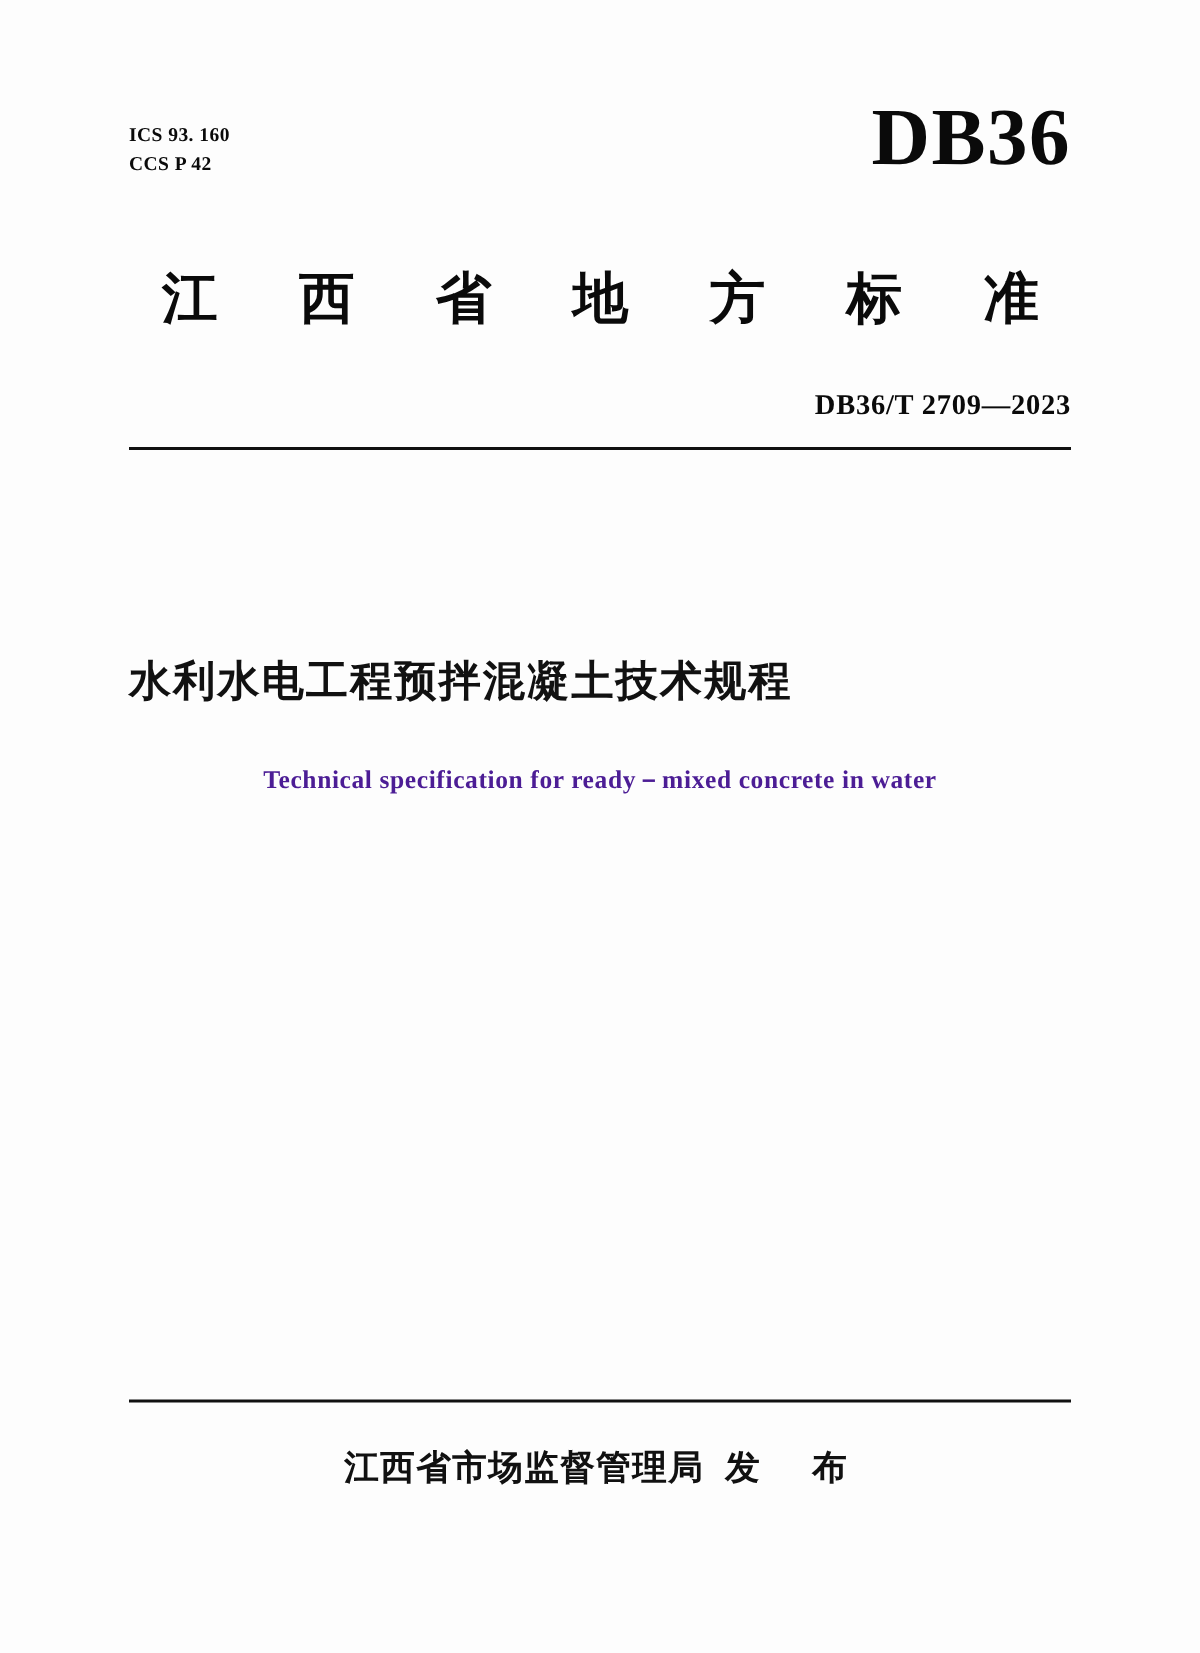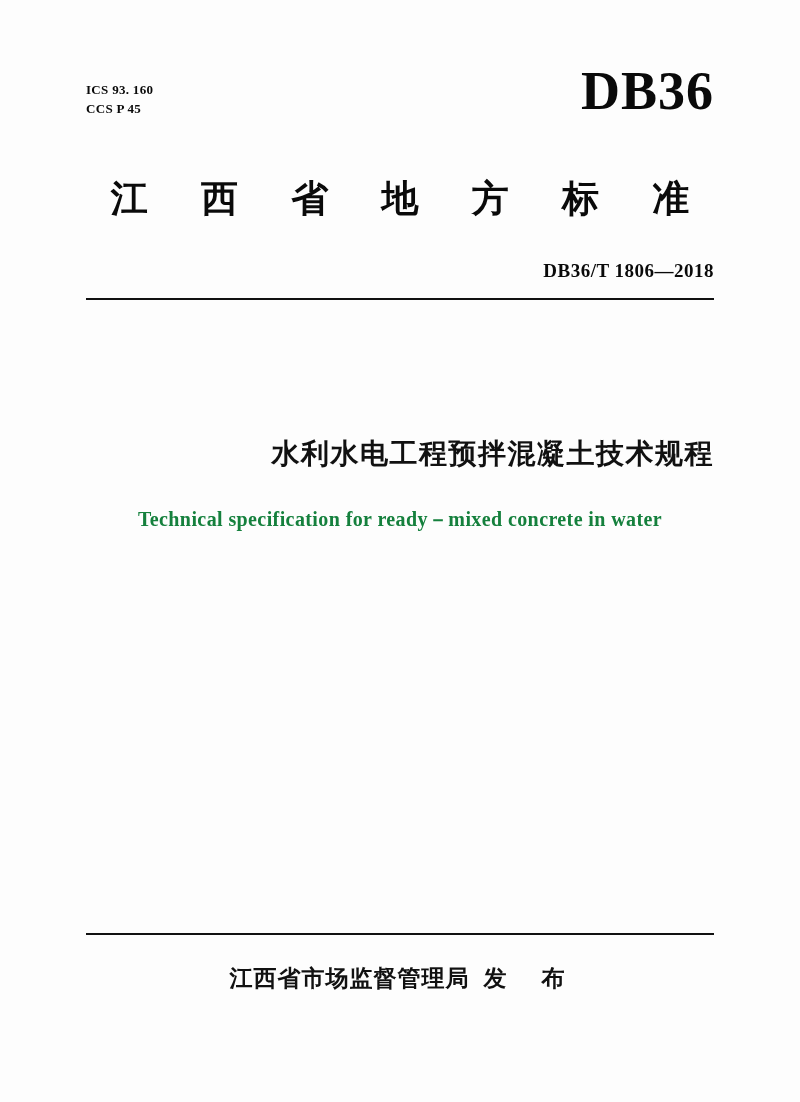--- a/index.html
+++ b/index.html
@@ -52,21 +52,21 @@
     font-size: 54px;
     line-height: 74px;
     letter-spacing: 1px;
   }
 
   .province-title {
     position: absolute;
     left: 0;
     top: 102px;
     width: 628px;
-    font-family: Liberation Serif, serif;
+    font-family: Liberation Sans, sans-serif;
     font-weight: bold;
     font-size: 37px;
     letter-spacing: 22px;
     text-indent: 22px;
     text-align: center;
     white-space: nowrap;
   }
 
   .std-number {
     position: absolute;
@@ -86,40 +86,40 @@
     height: 2px;
     background: #111111;
   }
 
   
   .title-cn {
     position: absolute;
     left: 86px;
     top: 435px;
     width: 628px;
-    text-align: right;
+    text-align: left;
     font-family: Liberation Serif, serif;
     font-weight: bold;
     font-size: 28px;
     letter-spacing: 1.5px;
     color: #111111;
   }
 
   .title-en {
     position: absolute;
     left: 86px;
     top: 505px;
     width: 628px;
     text-align: center;
     font-family: "Liberation Serif", serif;
     font-weight: bold;
-    font-size: 20px;
+    font-size: 17px;
     line-height: 29px;
     letter-spacing: 0.4px;
-    color: #15803d;
+    color: #4c1d95;
   }
 
   
   .rule-bottom {
     position: absolute;
     left: 86px;
     top: 933px;
     width: 628px;
     height: 2px;
     background: #111111;
@@ -156,25 +156,25 @@
   }
 </style>
 </head>
 <body>
 
 <div class="page">
 
   <div class="header-zone">
     <div class="ics-block">
       <div>ICS 93. 160</div>
-      <div>CCS P 45</div>
+      <div>CCS P 42</div>
     </div>
     <div class="db-mark">DB36</div>
     <div class="province-title">江 西 省 地 方 标 准</div>
-    <div class="std-number">DB36/T 1806—2018</div>
+    <div class="std-number">DB36/T 2709—2023</div>
   </div>
 
   <div class="rule-top"></div>
 
   <div class="title-cn">水利水电工程预拌混凝土技术规程</div>
 
   <div class="title-en">
     <div>Technical specification for ready－mixed concrete in water</div>
   </div>
 

